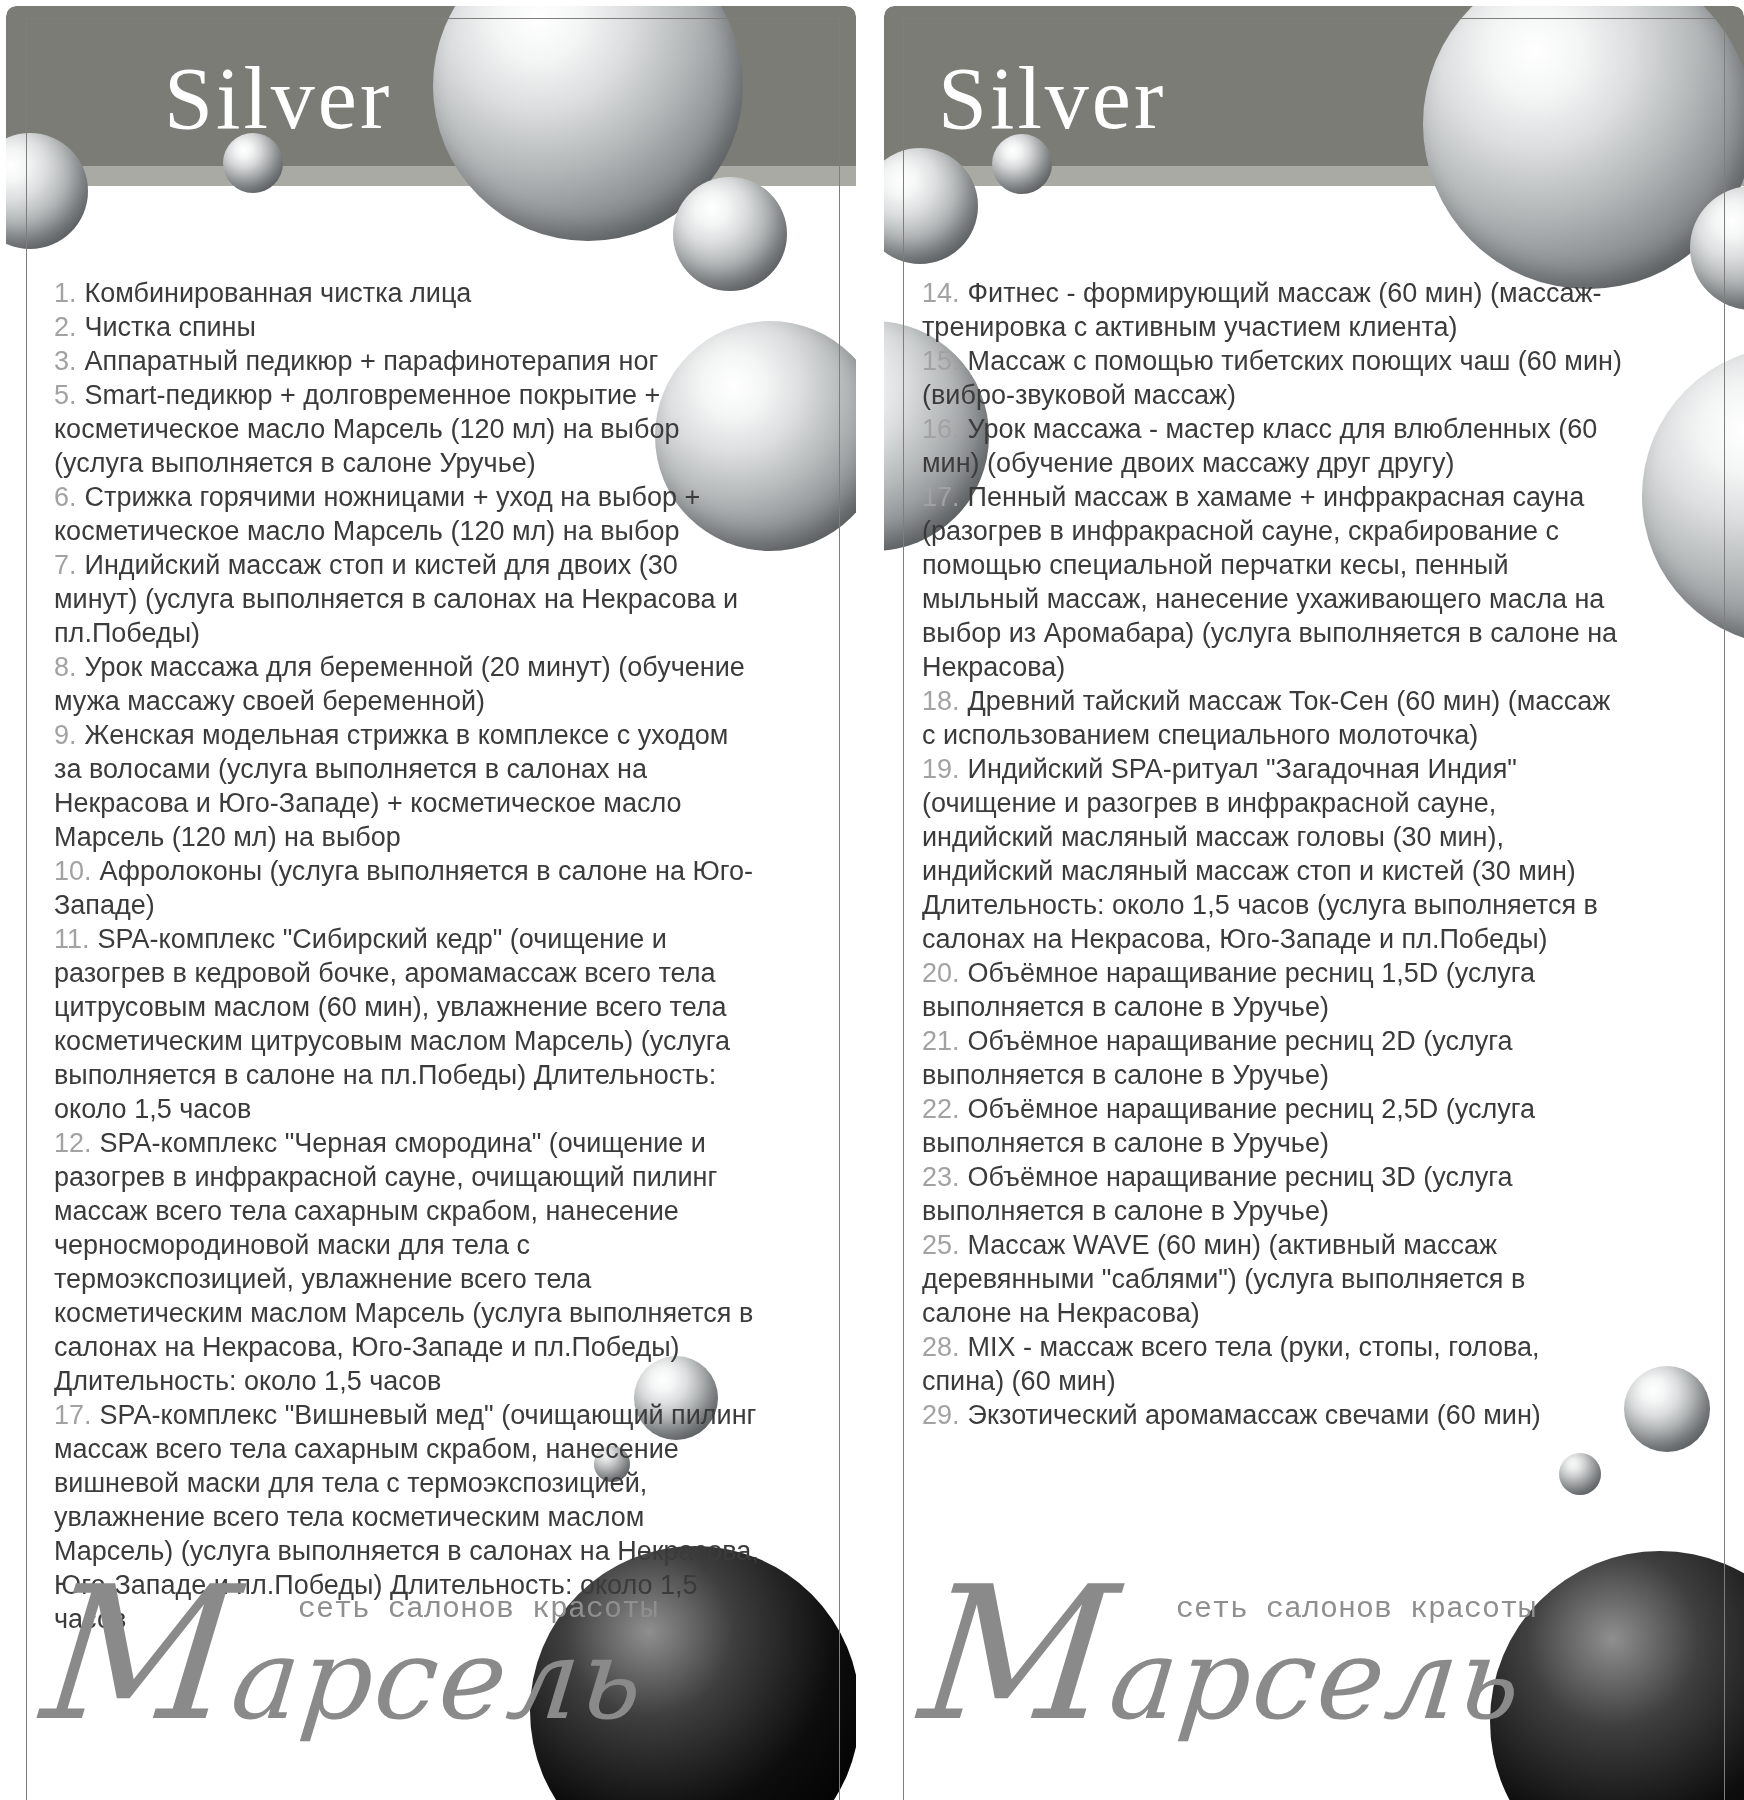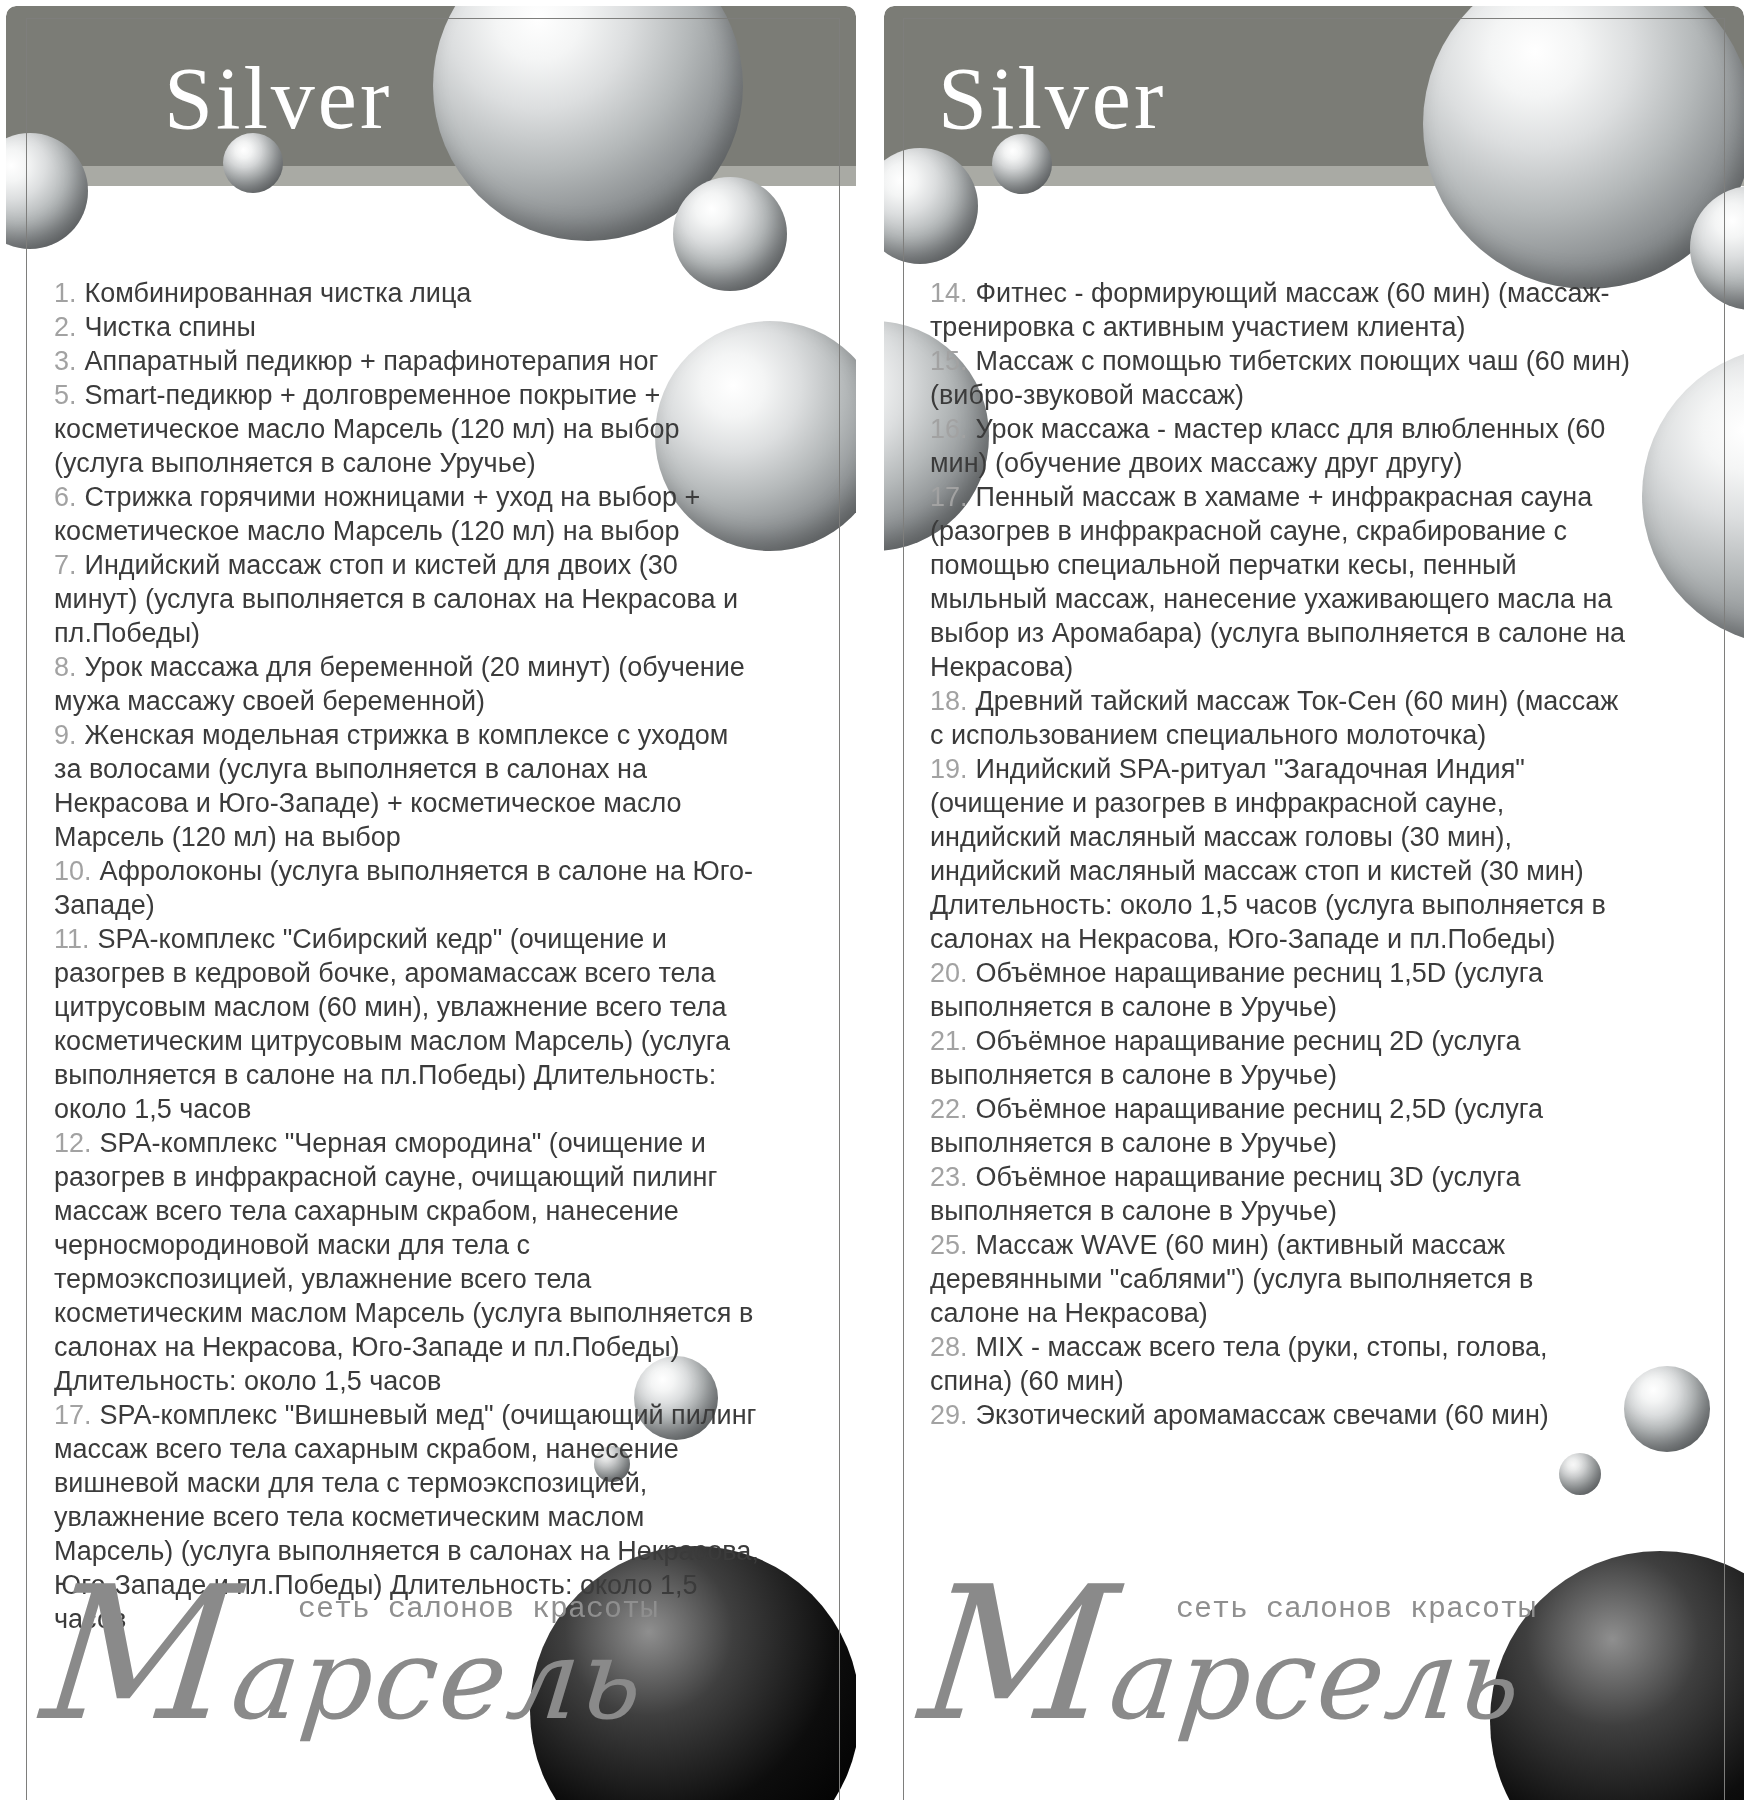--- a/index.html
+++ b/index.html
@@ -31,21 +31,21 @@
                   #dcdedf 30%, #b4b8b9 50%, #8c9092 68%, #707476 82%,
                   #868a8c 93%, #9fa3a4 100%);
        box-shadow:inset -8px -12px 22px rgba(0,0,0,.22);}
   .sph.black{background:radial-gradient(circle at 36% 26%, #8f8f8f 0%, #3f3f3f 26%,
              #0d0d0d 58%, #000000 85%);
              box-shadow:none;}
 
   .list{position:absolute;z-index:5;top:230px;color:#3b3b3b;
         font-size:27px;line-height:34px;text-align:left;margin-top:40px;}
   .panel.left  .list{left:48px;width:708px;}
-  .panel.right .list{left:46px;width:700px;}
+  .panel.right .list{left:38px;width:700px;}
   .item{margin:0;}
   .num{color:#a2a2a2;margin-right:8px;}
 
   .logo{position:absolute;z-index:5;top:1558px;left:40px;width:600px;height:240px;}
   .brand{display:flex;align-items:baseline;color:#8a8a8a;
          font-family:"DejaVu Serif",serif;font-style:italic;transform:skewX(-6deg);}
   .brand-m{font-size:185px;line-height:180px;}
   .brand-rest{font-size:112px;letter-spacing:2px;}
   .tagline{position:absolute;left:252px;top:28px;font-size:30px;color:#8f8f8f;
            font-family:Liberation Mono, monospace;white-space:nowrap;}

